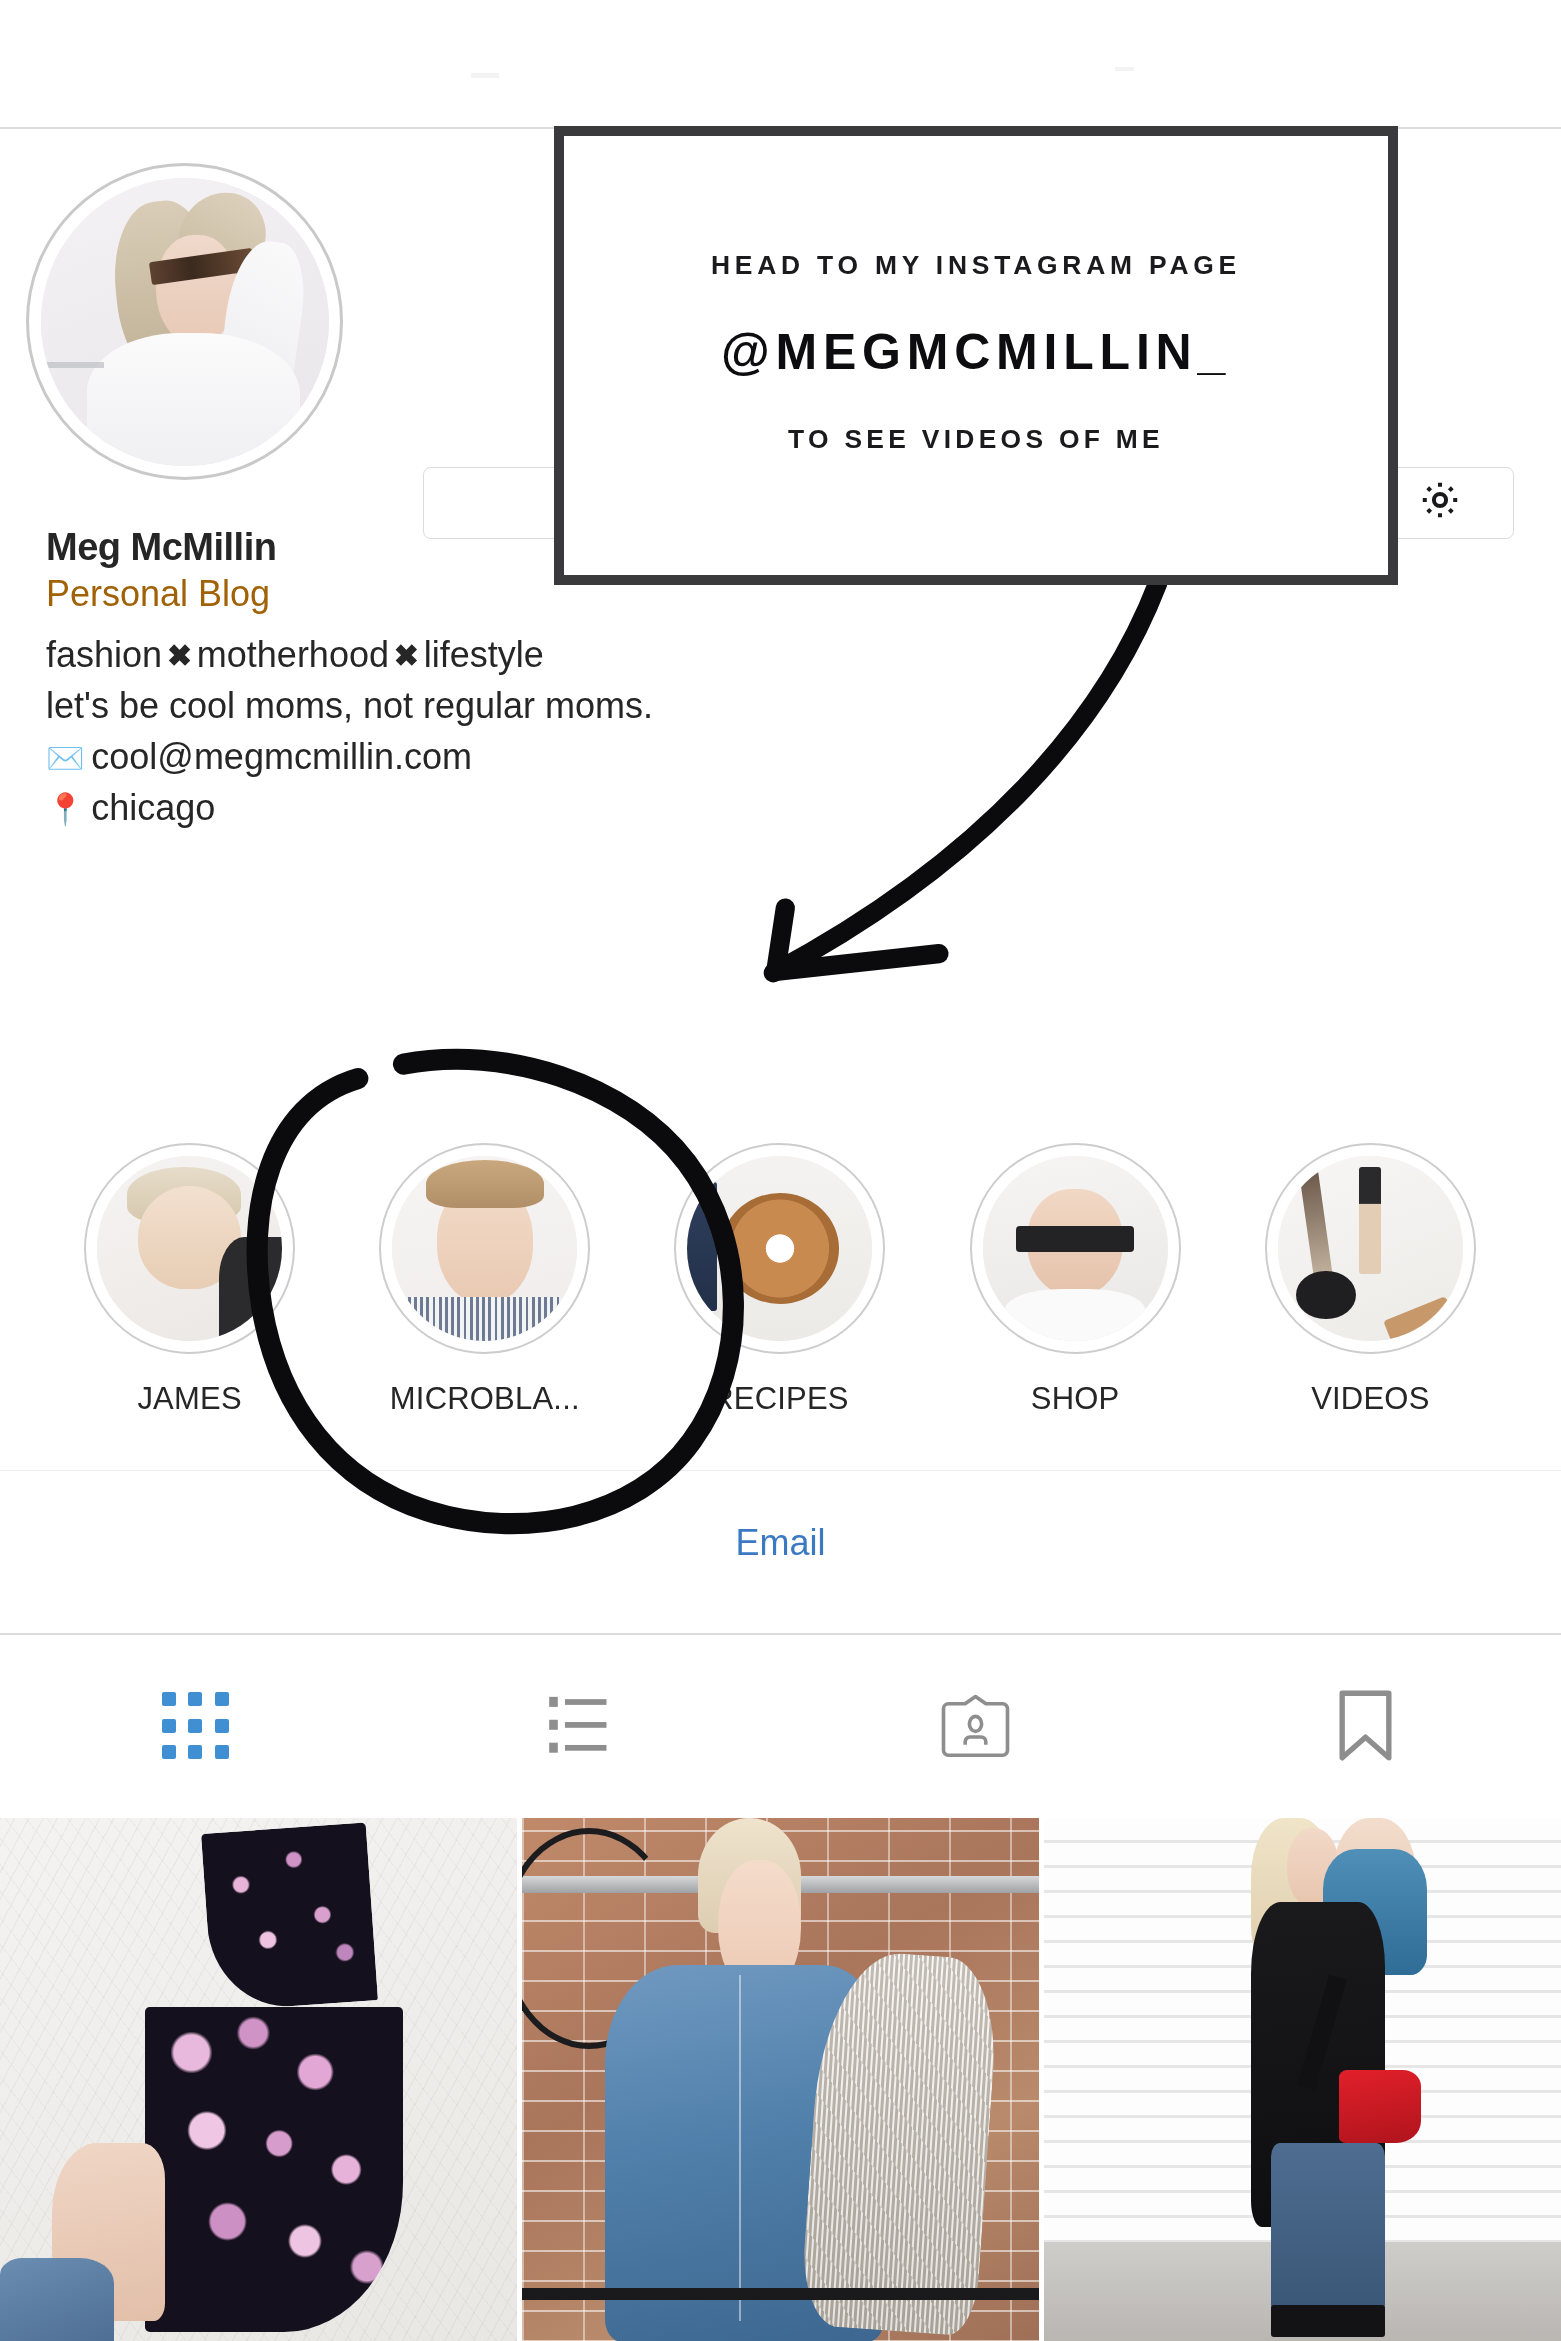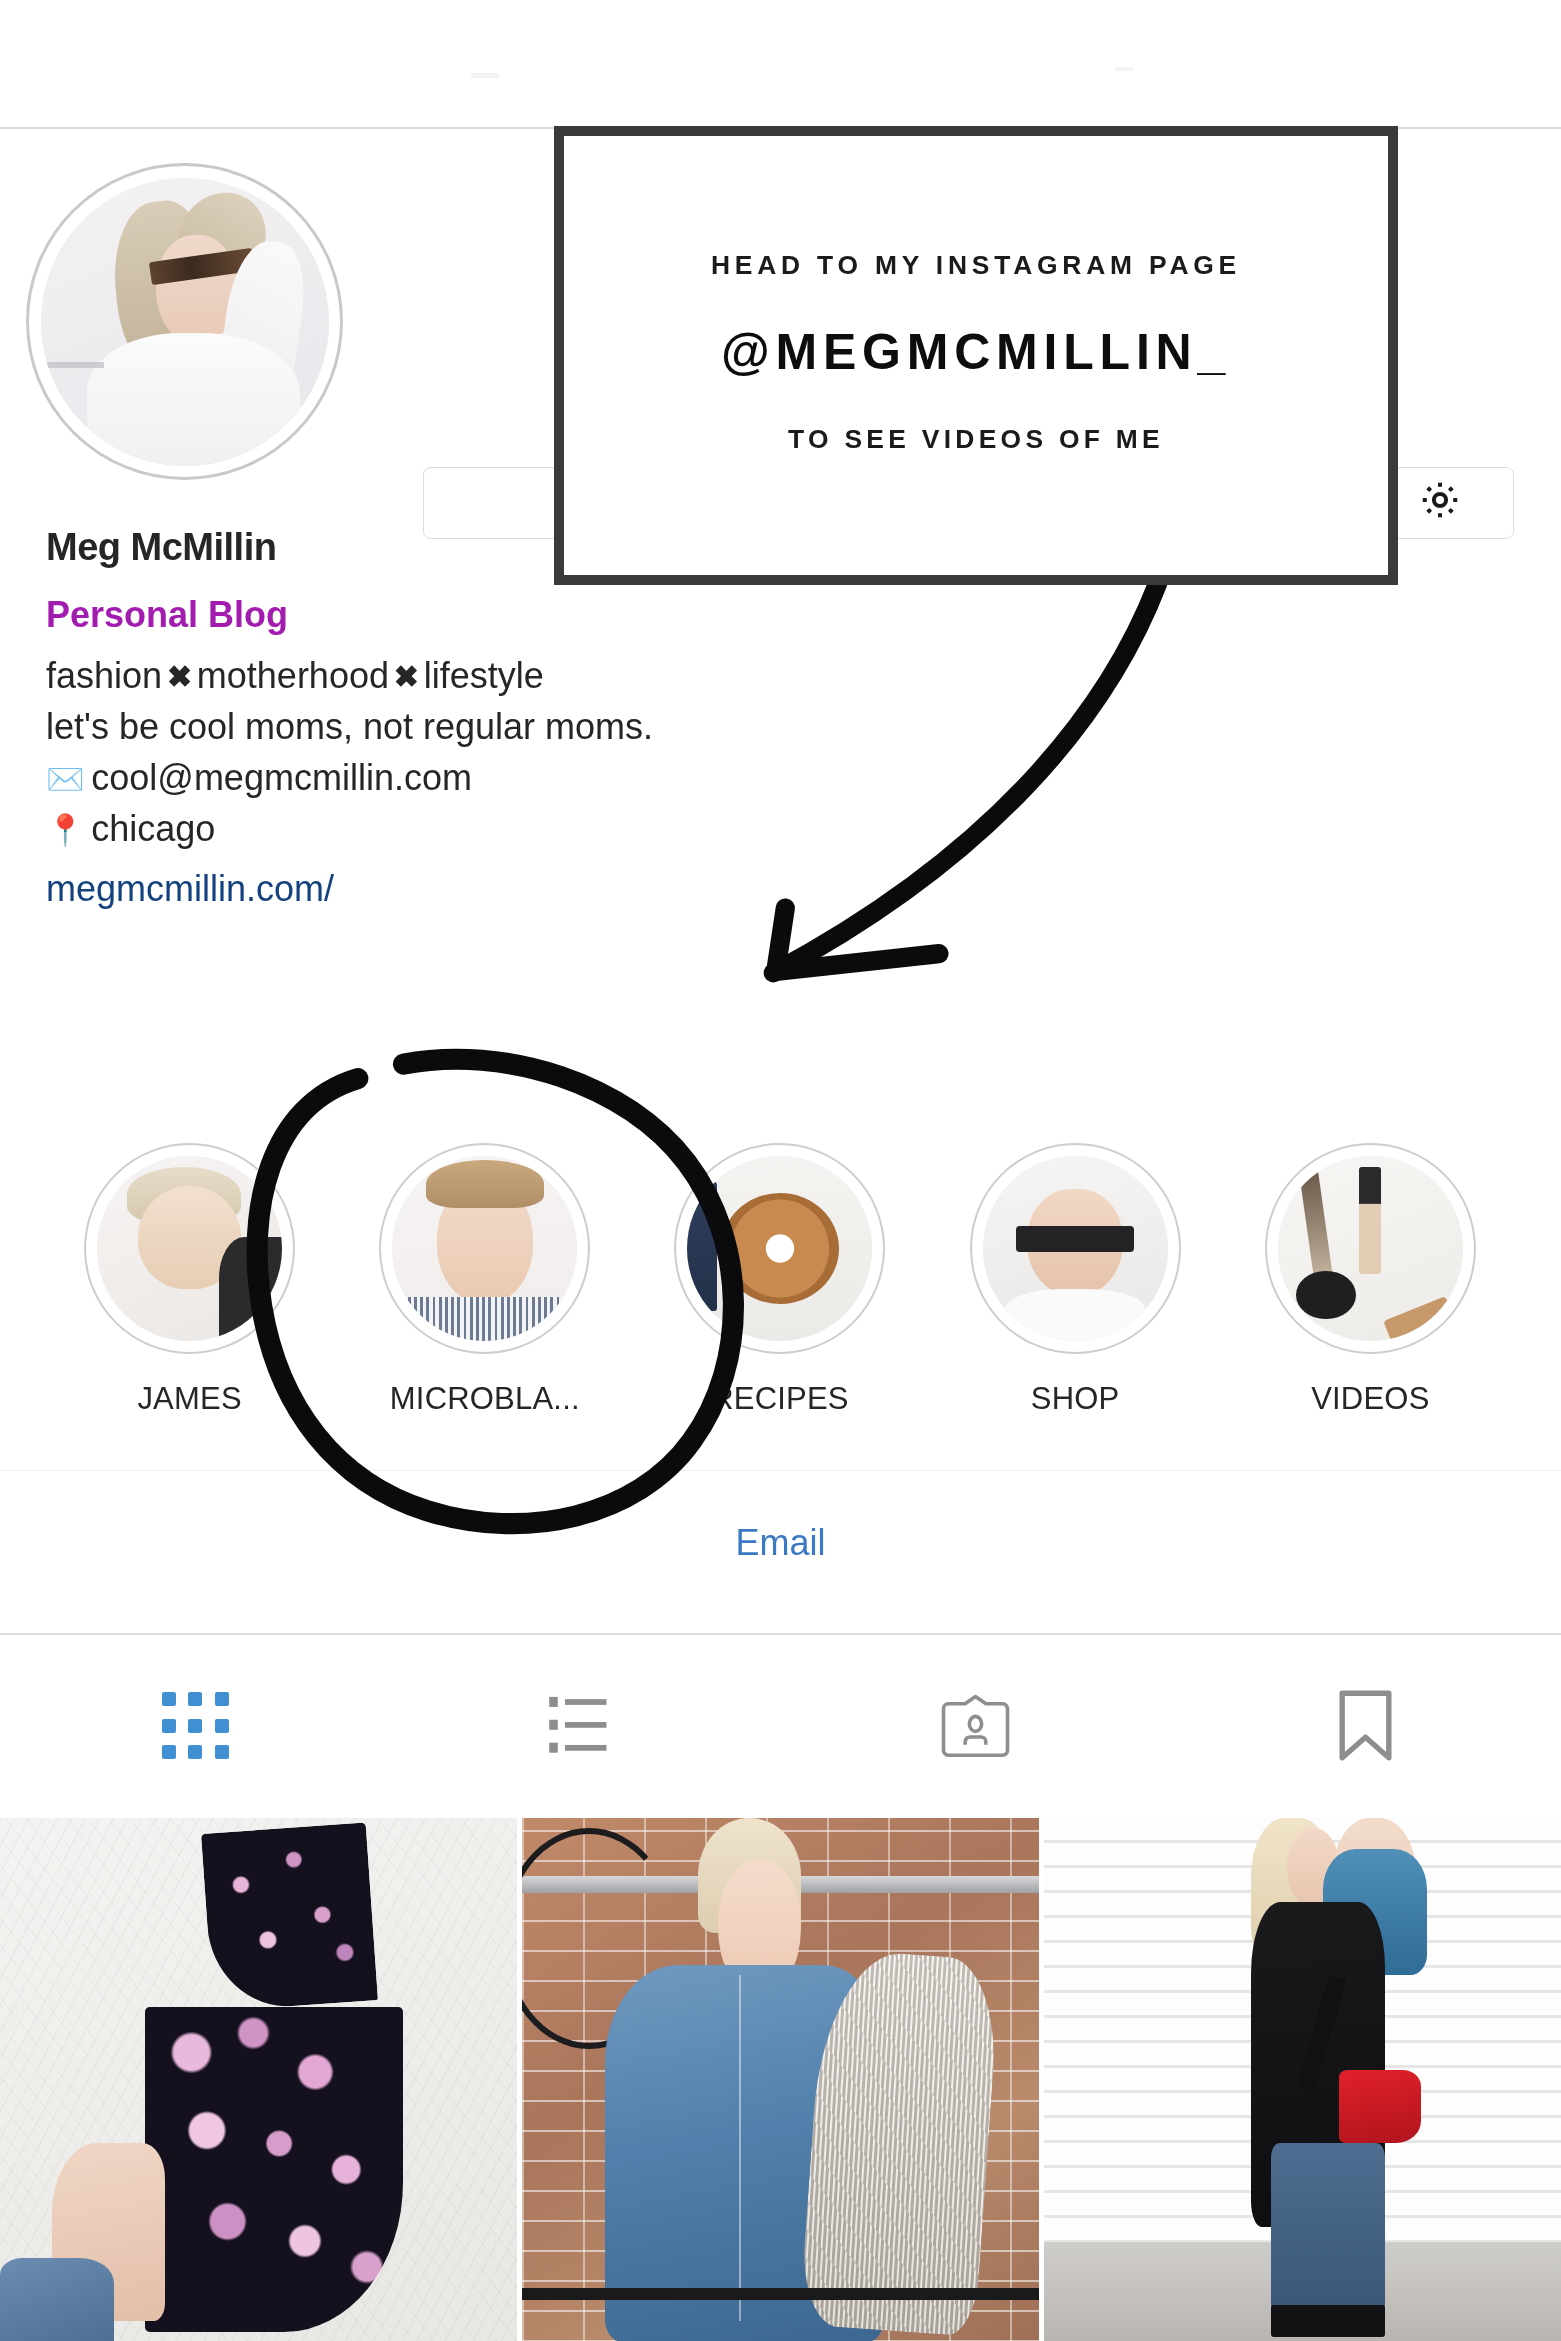--- a/index.html
+++ b/index.html
@@ -77,22 +77,22 @@
   .faded-label { opacity:.10; }
   #gear-svg { width:44px; height:44px; }
 
   
   #bio { position:absolute; left:46px; top:525px; width:961px; }
   #display-name {
     font-size:38px; font-weight:700; color:#262626;
     letter-spacing:-0.5px; line-height:1.18;
   }
   #category {
-    font-size:36px; font-weight:700; color:#a21caf;
-    line-height:1.3; margin-top:22px;
+    font-size:36px; font-weight:400; color:#a16207;
+    line-height:1.3; margin-top:1px;
   }
   .bio-line {
     font-size:36px; color:#262626; line-height:1.42;
     white-space:nowrap;
   }
   .bio-x { font-size:30px; font-weight:700; vertical-align:1px; padding:0 4.8px; }
   .emoji { font-size:31px; padding-right:6.7px; }
   #website {
     font-size:36px; color:#13427e; line-height:1.45;
   }
@@ -352,21 +352,20 @@
   <div class="bio-line">let's be cool moms, not regular moms.</div>
 
   <div class="bio-line">
     <span class="emoji">✉️</span><span>cool@megmcmillin.com</span>
   </div>
 
   <div class="bio-line">
     <span class="emoji">📍</span><span>chicago</span>
   </div>
 
-  <div id="website" style="margin-top:8.6px;">megmcmillin.com/</div>
 </div>
 
 <div id="highlights">
 
   <div class="highlight">
     <div class="hl-ring">
       <div class="hl-img hl-james">
         <div class="a"></div>
           <div class="c"></div>
           <div class="b"></div>

